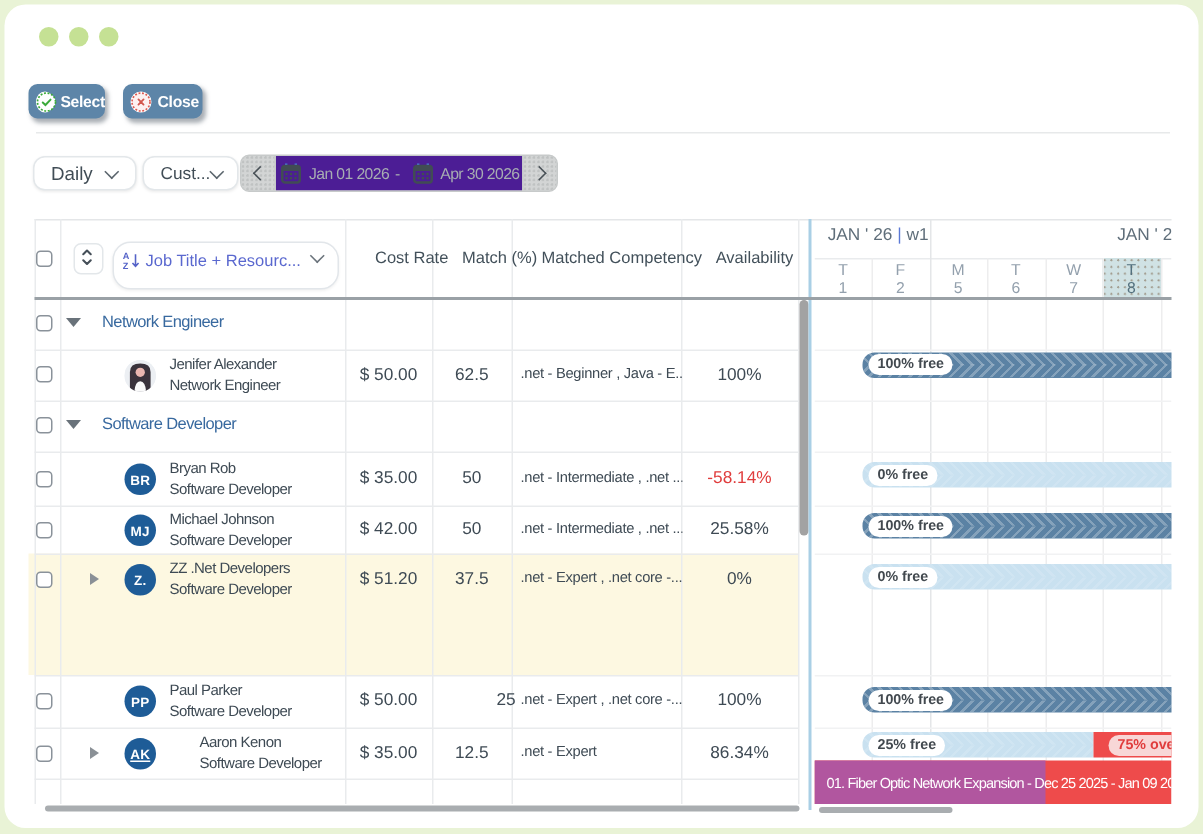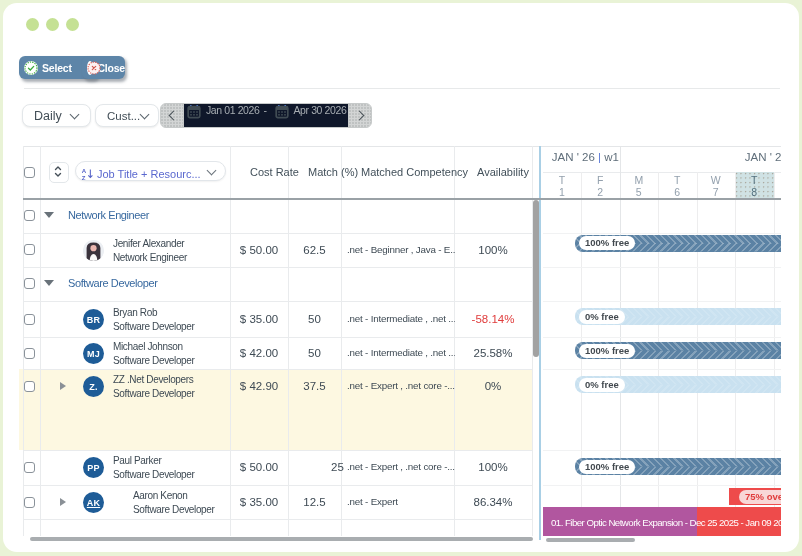--- a/index.html
+++ b/index.html
@@ -14,21 +14,21 @@
 .btn .ic { width:14px; height:14px; border-radius:50%; margin:0 4px 0 5px; position:relative; background:#fff; }
 
 .sel { position:absolute; top:104px; height:23px; background:#fff; border:1px solid #e3e7ea; border-radius:8px;
   box-shadow:0 1px 2px rgba(0,0,0,.08); font-size:12.5px; color:#414d56; display:flex; align-items:center; }
 .chev { width:7px; height:7px; border-right:1.5px solid #5a646c; border-bottom:1.5px solid #5a646c;
   transform:rotate(45deg); display:inline-block; margin-top:-3px; }
 .dategrp { position:absolute; left:160px; top:103px; width:212px; height:25px; background:#d3d5d5;
   border:1px solid #c7caca; border-radius:6px; display:flex; overflow:hidden; }
 .dbtn { flex:none; width:23px; background:#d3d5d5 radial-gradient(circle at 1px 1px, #bfc2c2 0.8px, transparent 1px); background-size:3px 3px;
   display:flex; align-items:center; justify-content:center; color:#4a5258; font-size:12px; }
-.dmid { flex:1; background:#0f172a; display:flex; font-size:10.5px; letter-spacing:-0.4px; color:#a7adb2; white-space:nowrap; overflow:hidden; }
+.dmid { flex:1; background:#4c1d95; display:flex; align-items:center; font-size:10.5px; letter-spacing:-0.4px; color:#a7adb2; white-space:nowrap; overflow:hidden; }
 
 .hline { position:absolute; background:#e9ebed; height:1px; }
 .vline { position:absolute; background:#e9ebed; width:1px; }
 .thick { position:absolute; left:23px; width:758px; top:198px; height:2px; background:#9aa1a6; z-index:5; }
 .cb { position:absolute; width:11px; height:11px; border:1.5px solid #8a929a; border-radius:3px; background:#fff; }
 .tri-d { position:absolute; width:0; height:0; border-left:5px solid transparent; border-right:5px solid transparent; border-top:6px solid #69727a; }
 .tri-r { position:absolute; width:0; height:0; border-top:4.5px solid transparent; border-bottom:4.5px solid transparent; border-left:6px solid #8a9096; }
 .grp { position:absolute; font-size:11px; letter-spacing:-0.4px; color:#38699f; }
 .av { position:absolute; width:21px; height:21px; border-radius:50%; background:#1e5c97; color:#fff;
   font-size:9px; font-weight:bold; display:flex; align-items:center; justify-content:center; letter-spacing:.2px; }
@@ -51,28 +51,28 @@
 .gmon { position:absolute; top:151px; font-size:11.5px; color:#5f6e7a; text-align:right; white-space:nowrap; }
 .scrollh { position:absolute; background:#a9adb0; border-radius:2.5px; height:4px; }
 </style>
 </head>
 <body>
 <div class="card"></div>
 <div class="dot" style="left:26px;"></div>
 <div class="dot" style="left:46px;"></div>
 <div class="dot" style="left:66px;"></div>
 
-<div class="btn" style="left:19px; width:79px;text-align:right;">
+<div class="btn" style="left:19px; width:51px;text-align:right;">
   <span class="ic">
     <svg width="14" height="14" viewBox="0 0 14 14" style="position:absolute;inset:0;">
       <circle cx="7" cy="7" r="6" fill="#fff" stroke="#3aaa3a" stroke-width="1.1" stroke-dasharray="1.3 1.1"></circle>
       <path d="M4.5 7.3 L6.3 9 L9.7 5.4" fill="none" stroke="#3aaa3a" stroke-width="1.3" stroke-linecap="round"></path>
     </svg>
   </span>Select</div>
-<div class="btn" style="left:82px; width:43px;">
+<div class="btn" style="left:82px; width:53px;">
   <span class="ic">
     <svg width="14" height="14" viewBox="0 0 14 14" style="position:absolute;inset:0;">
       <circle cx="7" cy="7" r="6" fill="#fdf1f1" stroke="#dd5b52" stroke-width="1.1" stroke-dasharray="1.3 1.1"></circle>
       <path d="M5.3 5.3 L8.7 8.7 M8.7 5.3 L5.3 8.7" stroke="#d2574e" stroke-width="1.2" stroke-linecap="round"></path>
     </svg>
   </span>Close</div>
 <div class="abs" style="left:24px; top:88px; width:756px; height:1px; background:#e7e9ea;"></div>
 
 <div class="sel" style="left:22px; width:69px;">
     <span style="margin-left:11px;">Daily</span>
@@ -146,21 +146,21 @@
 <div class="hline" style="left:23px; width:509px; top:519px;"></div>
 <div class="thick"></div>
 
 <div class="cb" style="left:24px; top:167px;"></div>
 <div class="abs" style="left:49px; top:162px; width:19.5px; height:21px; border:1px solid #e3e7ea; border-radius:5px; background:#fff;">
   <svg width="16" height="17" viewBox="0 0 16 17">
       <path d="M5.5 6.5 L8 4 L10.5 6.5" fill="none" stroke="#454f58" stroke-width="1.4" stroke-linecap="round" stroke-linejoin="round"></path>
       <path d="M5.5 10.5 L8 13 L10.5 10.5" fill="none" stroke="#454f58" stroke-width="1.4" stroke-linecap="round" stroke-linejoin="round"></path>
     </svg>
 </div>
-<div class="abs" style="left:75px; top:161px; width:151px; height:20px; border:1px solid #e2e6ea; border-radius:12px; background:#fff; box-shadow:0 1px 2px rgba(0,0,0,.06);">
+<div class="abs" style="left:75px; top:161px; width:151px; height:32px; border:1px solid #e2e6ea; border-radius:12px; background:#fff; box-shadow:0 1px 2px rgba(0,0,0,.06);">
   <svg width="13" height="13" viewBox="0 0 16 16" style="position:absolute;left:5px;top:5px;">
     <text x="1" y="7" font-size="7.5" font-weight="bold" fill="#5563c8" font-family="Liberation Sans">A</text>
     <text x="1" y="15.5" font-size="7.5" font-weight="bold" fill="#5563c8" font-family="Liberation Sans">Z</text>
     <path d="M11.5 3 L11.5 12.5 M9 10.2 L11.5 13 L14 10.2" stroke="#5563c8" stroke-width="1.3" fill="none"></path>
   </svg>
   <span style="position:absolute; left:21px; top:5.5px; font-size:11px; color:#5a68cf;">Job Title + Resourc...</span>
   <span class="chev" style="position:absolute; right:10px; top:8px; border-color:#6a737b;"></span>
 </div>
 <div class="hdr" style="left:230px; width:58px;">Cost Rate</div>
 <div class="hdr" style="left:288px; width:53px;">Match (%)</div>
@@ -203,21 +203,21 @@
 <div class="nm" style="left:113px; top:340px;">Michael Johnson<br>Software Developer</div>
 <div class="cell" style="left:230px; width:58px; top:347px;">$ 42.00</div>
 <div class="cell" style="left:288px; width:53px; top:347px;">50</div>
 <div class="cell" style="left:347px; top:347px; text-align:left; width:108px; overflow:hidden; font-size:9.8px; letter-spacing:-0.2px;">.net - Intermediate , .net ...</div>
 <div class="cell" style="left:454px; width:78px; top:347px;">25.58%</div>
 
 <div class="cb" style="left:24px; top:381px;"></div>
 <div class="tri-r" style="left:60px; top:382px;"></div>
 <div class="av" style="left:83px; top:376px;">Z.</div>
 <div class="nm" style="left:113px; top:373px;">ZZ .Net Developers<br>Software Developer</div>
-<div class="cell" style="left:230px; width:58px; top:380px;">$ 42.90</div>
+<div class="cell" style="left:230px; width:58px; top:380px;">$ 51.20</div>
 <div class="cell" style="left:288px; width:53px; top:380px;">37.5</div>
 <div class="cell" style="left:347px; top:380px; text-align:left; width:108px; overflow:hidden; font-size:9.8px; letter-spacing:-0.2px;">.net - Expert , .net core -...</div>
 <div class="cell" style="left:454px; width:78px; top:380px;">0%</div>
 
 <div class="cb" style="left:24px; top:462px;"></div>
 <div class="av" style="left:83px; top:457px;">PP</div>
 <div class="nm" style="left:113px; top:454px;">Paul Parker<br>Software Developer</div>
 <div class="cell" style="left:230px; width:58px; top:461px;">$ 50.00</div>
 <div class="cell" style="left:288px; width:53px; top:461px;padding-left:43px;">25</div>
 <div class="cell" style="left:347px; top:461px; text-align:left; width:108px; overflow:hidden; font-size:9.8px; letter-spacing:-0.2px;">.net - Expert , .net core -...</div>
@@ -283,20 +283,24 @@
       <span class="pill">100% free</span>
     </div>
   <div class="bar bar-l" style="left:0px; top:230px; width:238px;">
       <span class="chevpat" style="opacity:.5;"></span>
       <span class="pill">0% free</span>
     </div>
   <div class="bar bar-d" style="left:0px; top:312px; width:238px;">
       <span class="chevpat"></span>
       <span class="pill">100% free</span>
     </div>
+  <div class="bar bar-l" style="left:0px; top:342px; width:154px;">
+      <span class="chevpat" style="opacity:.5;"></span>
+      <span class="pill">25% free</span>
+    </div>
   <div class="bar" style="left:154px; top:342px; width:84px; background:#ee4b4b; border-radius:0;">
     <span class="pill" style="background:#f8d7d7; color:#e03c3c; left:10px;">75% overload</span>
     </div>
 
   <div class="abs" style="left:0px; top:361px; width:238px; height:29px; background:#ee4b4b;">
     <div class="abs" style="left:0; top:0; width:154px; height:29px; background:#b1569f;"></div>
     <div class="abs" style="left:8px; top:10px; color:#fff; font-size:9.7px; letter-spacing:-0.55px; white-space:nowrap; width:300px;">01. Fiber Optic Network Expansion - Dec 25 2025 - Jan 09 2026</div>
   </div>
 </div>
 

